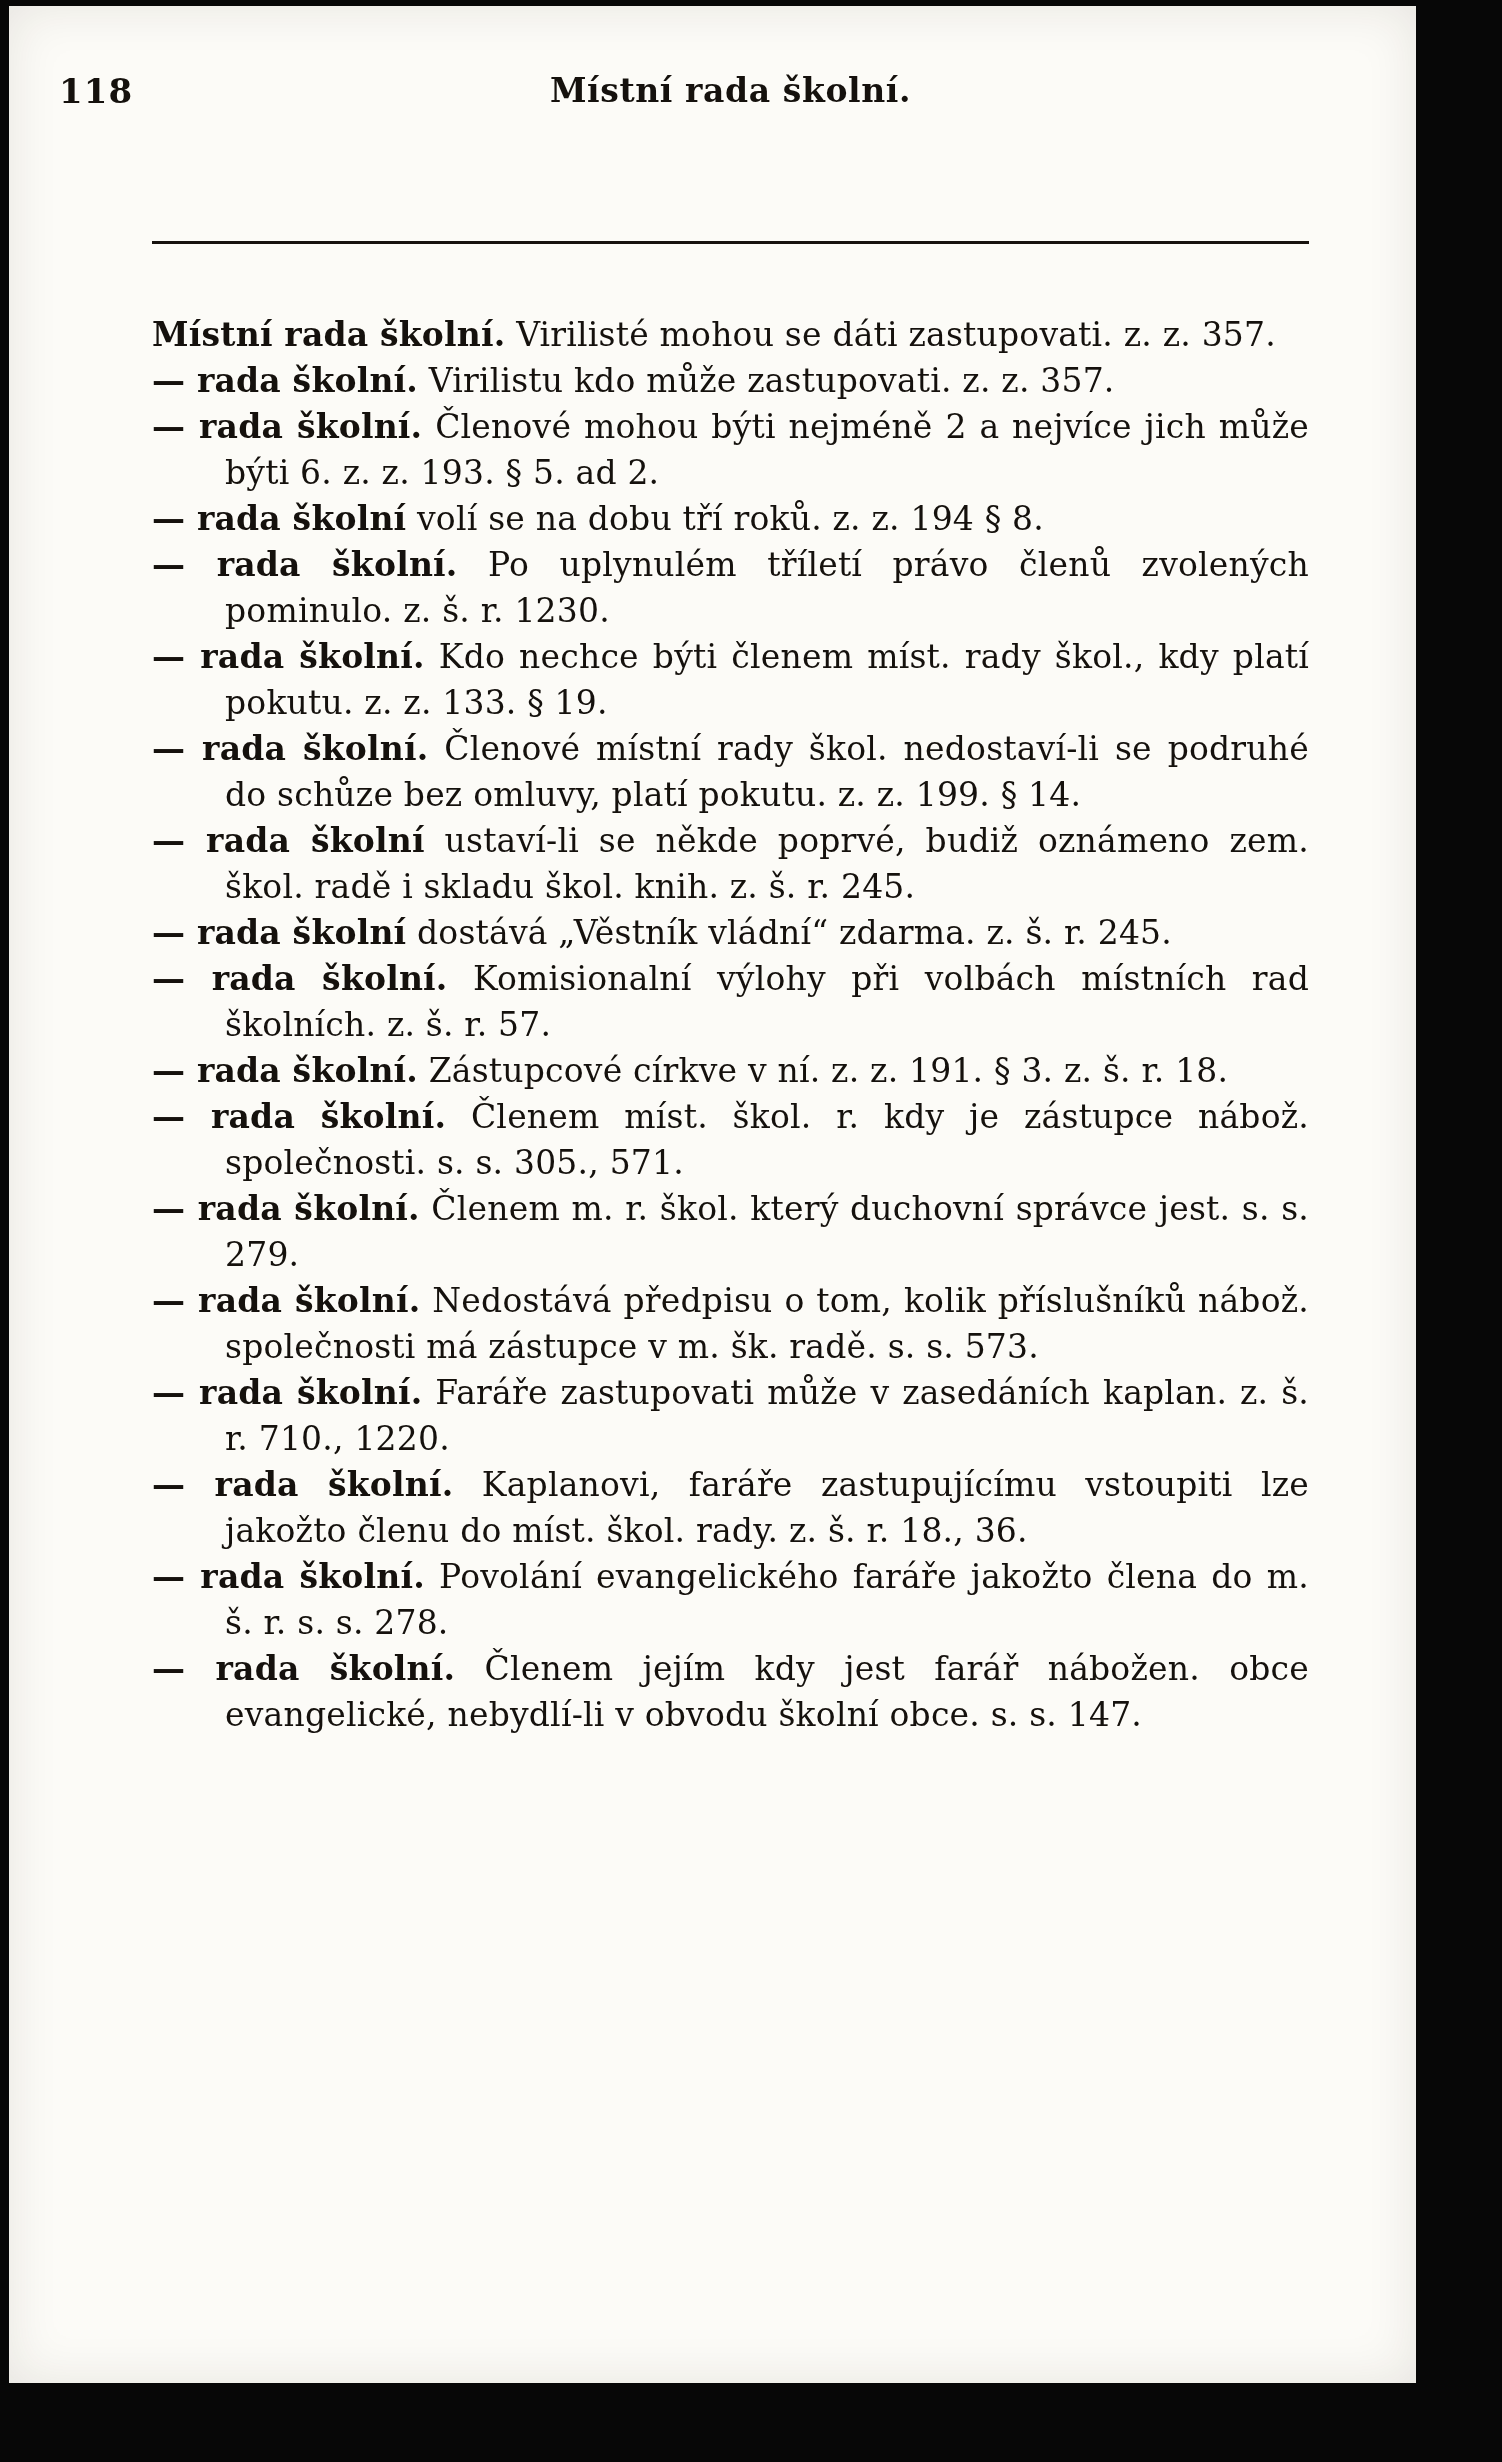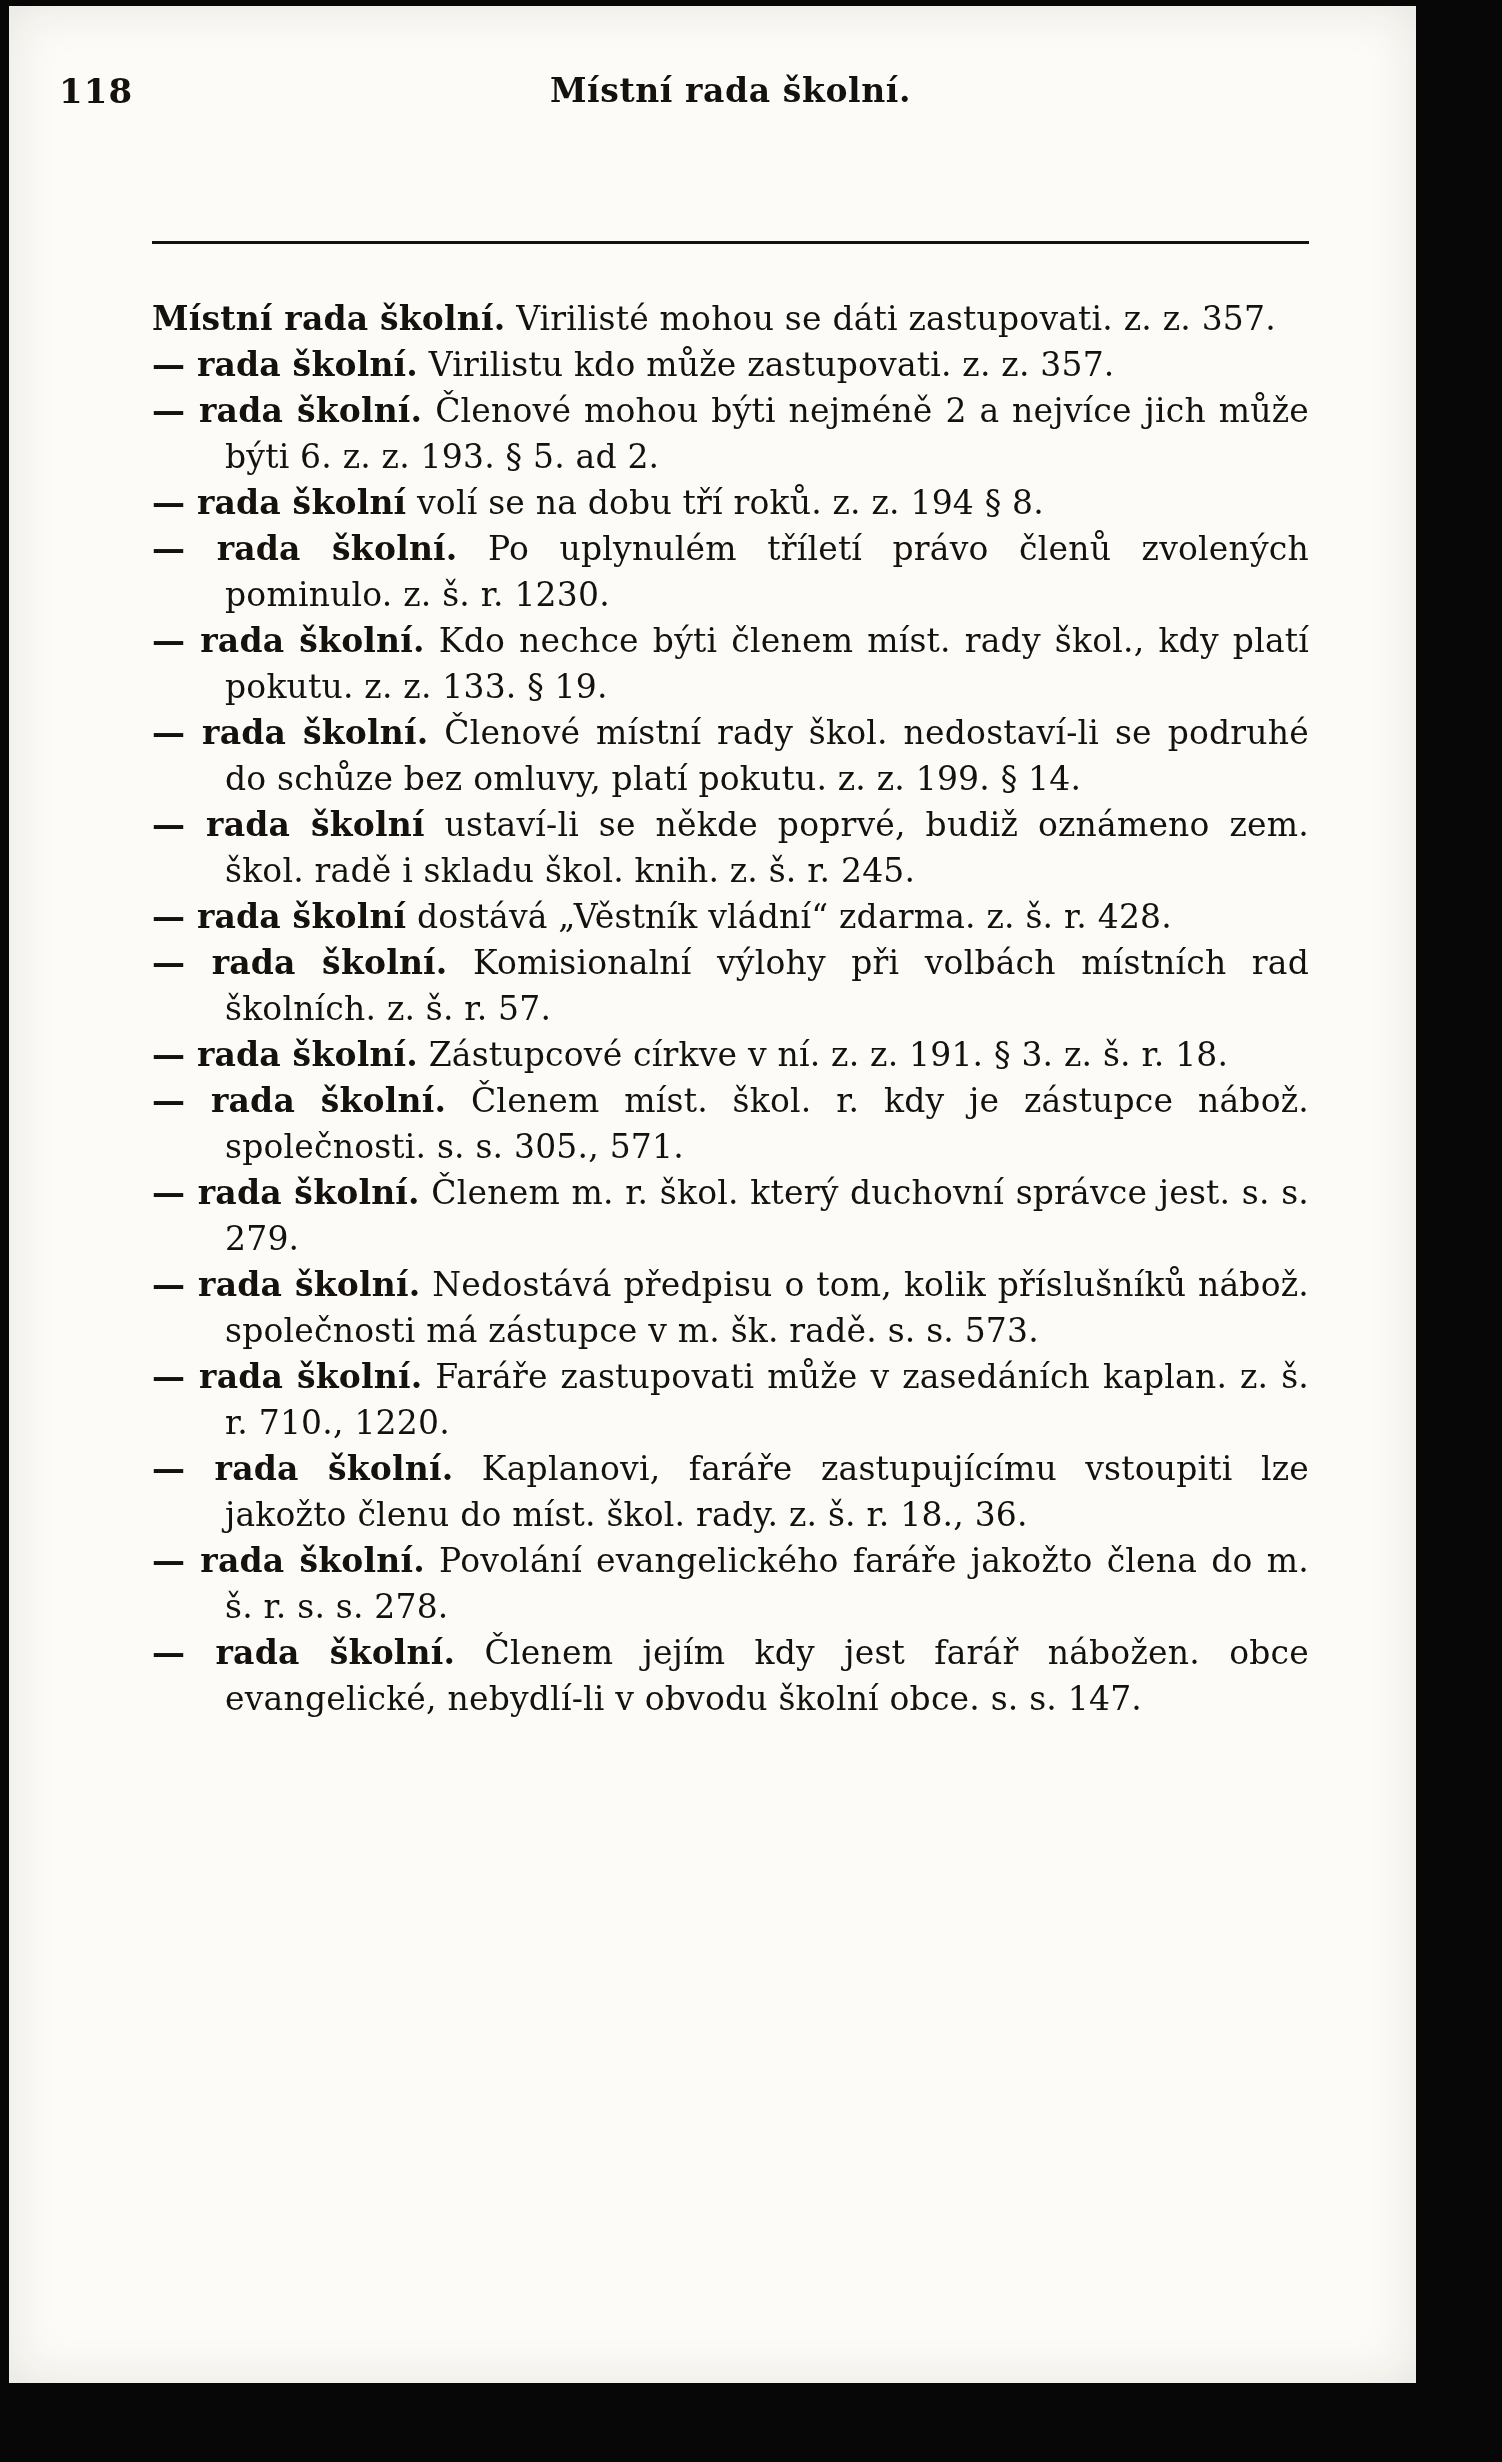--- a/index.html
+++ b/index.html
@@ -50,21 +50,21 @@
     font-size: 33px;
     font-weight: 700;
     letter-spacing: 0.6px;
   }
   .head-rule {
     margin-top: 125px;
     height: 3.4px;
     background: #17120e;
   }
   .entries {
-    margin-top: 52px;
+    margin-top: 68px;
     font-size: 33px;
     line-height: 46px;
     letter-spacing: 0.2px;
   }
   .entry {
     padding-left: 73px;
     text-indent: -73px;
     text-align: justify;
     hyphens: none;
   }
@@ -84,21 +84,21 @@
     <div class="head-rule"></div>
     <div class="entries">
         <div class="entry"><span class="lead">Místní rada školní.</span> <span>Virilisté mohou se dáti zastupovati. z. z. 357.</span></div>
         <div class="entry"><span class="lead">— rada školní.</span> <span>Virilistu kdo může zastupovati. z. z. 357.</span></div>
         <div class="entry"><span class="lead">— rada školní.</span> <span>Členové mohou býti nejméně 2 a nejvíce jich může býti 6. z. z. 193. § 5. ad 2.</span></div>
         <div class="entry"><span class="lead">— rada školní</span> <span>volí se na dobu tří roků. z. z. 194 § 8.</span></div>
         <div class="entry"><span class="lead">— rada školní.</span> <span>Po uplynulém tříletí právo členů zvolených pominulo. z. š. r. 1230.</span></div>
         <div class="entry"><span class="lead">— rada školní.</span> <span>Kdo nechce býti členem míst. rady škol., kdy platí pokutu. z. z. 133. § 19.</span></div>
         <div class="entry"><span class="lead">— rada školní.</span> <span>Členové místní rady škol. nedostaví-li se podruhé do schůze bez omluvy, platí pokutu. z. z. 199. § 14.</span></div>
         <div class="entry"><span class="lead">— rada školní</span> <span>ustaví-li se někde poprvé, budiž oznámeno zem. škol. radě i skladu škol. knih. z. š. r. 245.</span></div>
-        <div class="entry"><span class="lead">— rada školní</span> <span>dostává „Věstník vládní“ zdarma. z. š. r. 428.</span></div>
+        <div class="entry"><span class="lead">— rada školní</span> <span>dostává „Věstník vládní“ zdarma. z. š. r. 245.</span></div>
         <div class="entry"><span class="lead">— rada školní.</span> <span>Komisionalní výlohy při volbách místních rad školních. z. š. r. 57.</span></div>
         <div class="entry"><span class="lead">— rada školní.</span> <span>Zástupcové církve v ní. z. z. 191. § 3. z. š. r. 18.</span></div>
         <div class="entry"><span class="lead">— rada školní.</span> <span>Členem míst. škol. r. kdy je zástupce nábož. společnosti. s. s. 305., 571.</span></div>
         <div class="entry"><span class="lead">— rada školní.</span> <span>Členem m. r. škol. který duchovní správce jest. s. s. 279.</span></div>
         <div class="entry"><span class="lead">— rada školní.</span> <span>Nedostává předpisu o tom, kolik příslušníků nábož. společnosti má zástupce v m. šk. radě. s. s. 573.</span></div>
         <div class="entry"><span class="lead">— rada školní.</span> <span>Faráře zastupovati může v zasedáních kaplan. z. š. r. 710., 1220.</span></div>
         <div class="entry"><span class="lead">— rada školní.</span> <span>Kaplanovi, faráře zastupujícímu vstoupiti lze jakožto členu do míst. škol. rady. z. š. r. 18., 36.</span></div>
         <div class="entry"><span class="lead">— rada školní.</span> <span>Povolání evangelického faráře jakožto člena do m. š. r. s. s. 278.</span></div>
         <div class="entry"><span class="lead">— rada školní.</span> <span>Členem jejím kdy jest farář nábožen. obce evangelické, nebydlí-li v obvodu školní obce. s. s. 147.</span></div>
       </div>

